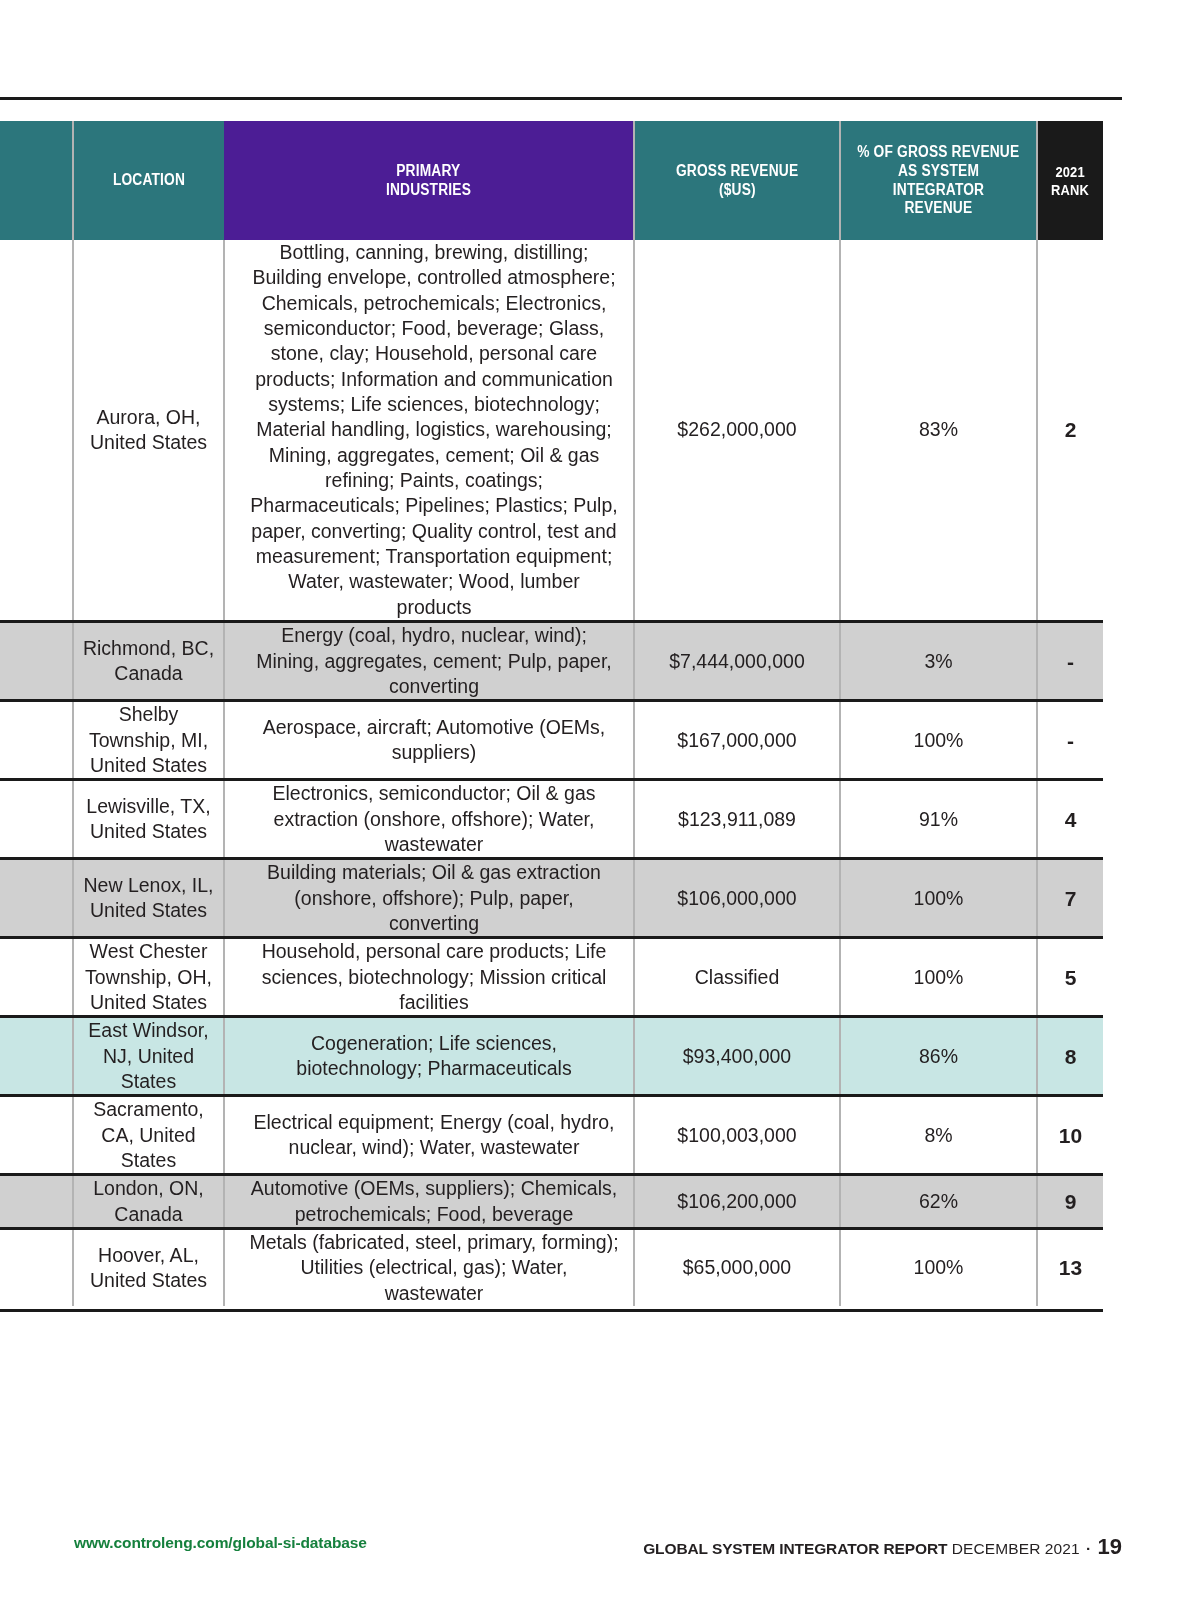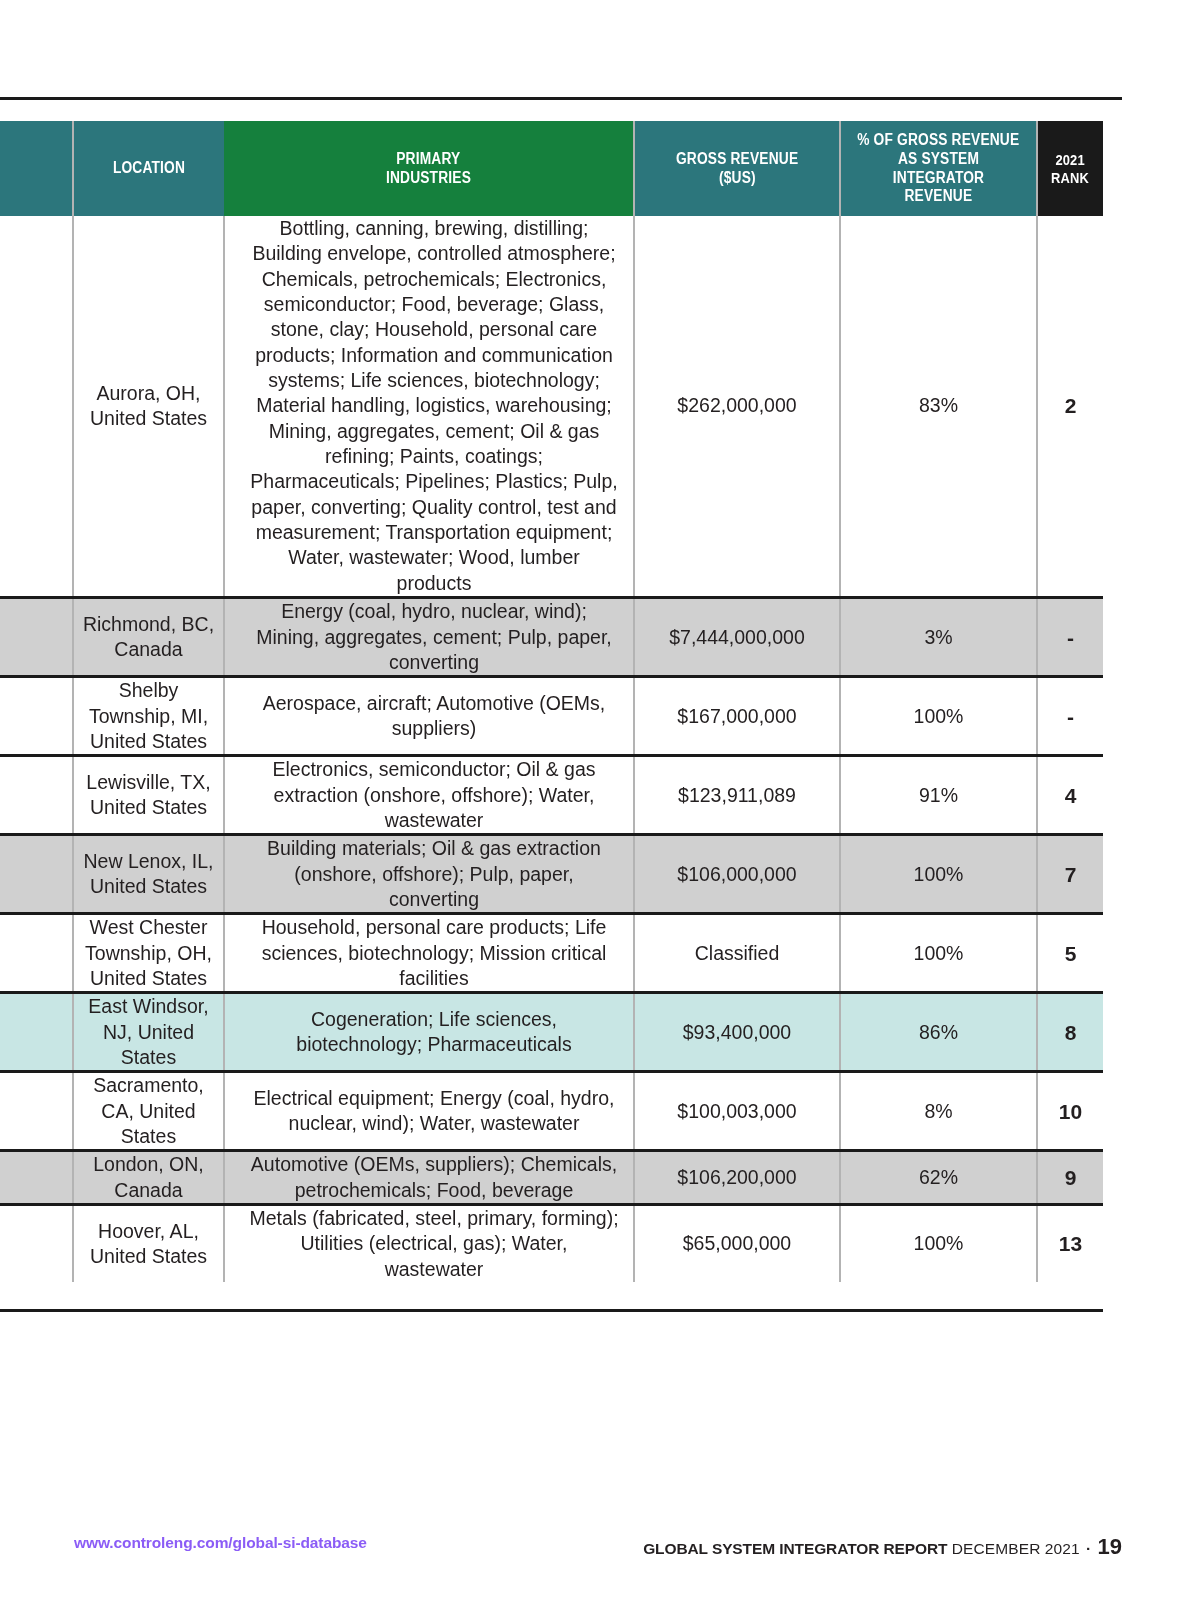--- a/index.html
+++ b/index.html
@@ -50,33 +50,33 @@
   
   col.c-gutter  { width: 73px;  }
   col.c-loc     { width: 151px; }
   col.c-ind     { width: 410px; }
   col.c-rev     { width: 206px; }
   col.c-pct     { width: 197px; }
   col.c-rank    { width: 66px;  }
 
   
   thead th {
-    height: 95px;
+    height: 119px;
     color: #ffffff;
     font-weight: bold;
     font-size: 16px;
     line-height: 1.18;
     letter-spacing: 0.2px;
     text-align: center;
     font-stretch: condensed;
     transform-origin: center;
   }
   th.h-gutter { background: #2c767c; border-right: 2px solid #b3b3b3; }
   th.h-loc    { background: #2c767c; }
-  th.h-ind    { background: #15803d; }
+  th.h-ind    { background: #4c1d95; }
   th.h-rev    { background: #2c767c; }
   th.h-pct    { background: #2c767c; }
   th.h-rank   { background: #1a1a1a; font-size: 15px; }
 
   th.h-loc, th.h-rev, th.h-pct { border-left: 2px solid #b3b3b3; }
   th.h-rank { border-left: 2px solid #b3b3b3; }
 
   .hdr-txt {
     display: inline-block;
     transform: scaleX(0.86);
@@ -135,21 +135,21 @@
     width: 1122px;
     height: 28px;
   }
   .footer-left {
     position: absolute;
     left: 74px;
     top: 0;
     font-size: 15.5px;
     font-weight: bold;
     letter-spacing: -0.1px;
-    color: #8b5cf6;
+    color: #15803d;
     white-space: nowrap;
   }
   .footer-right {
     position: absolute;
     right: 0;
     top: 0;
     font-size: 15.5px;
     color: #231f20;
     white-space: nowrap;
   }

